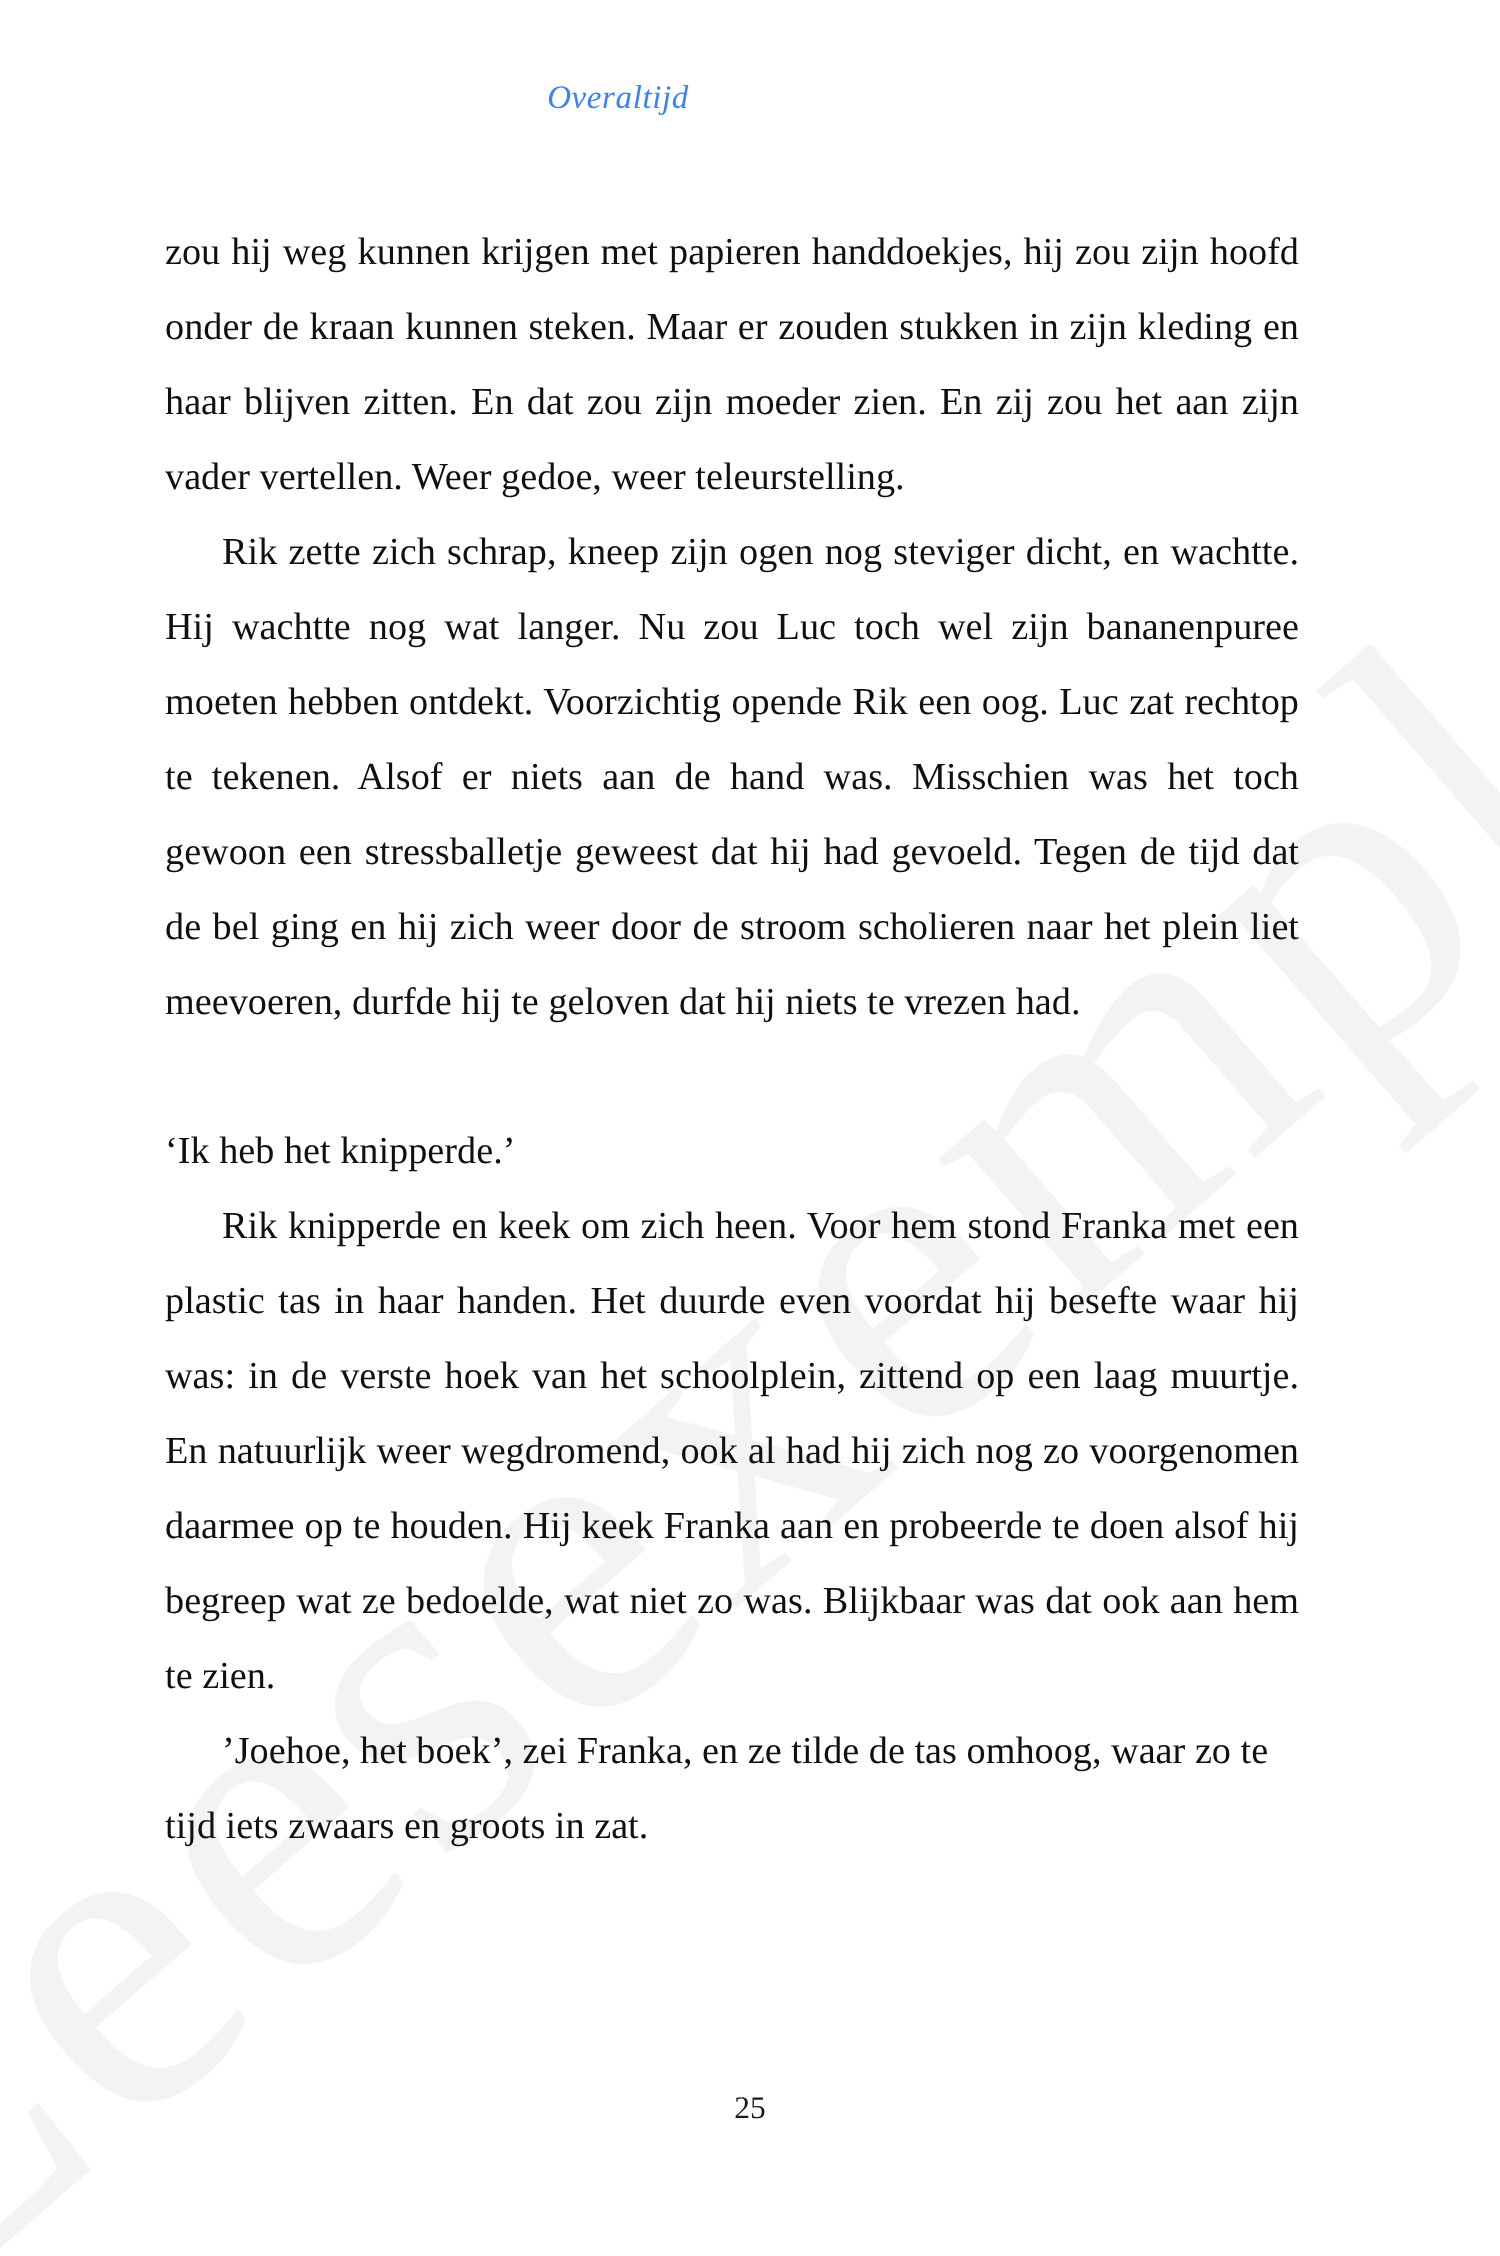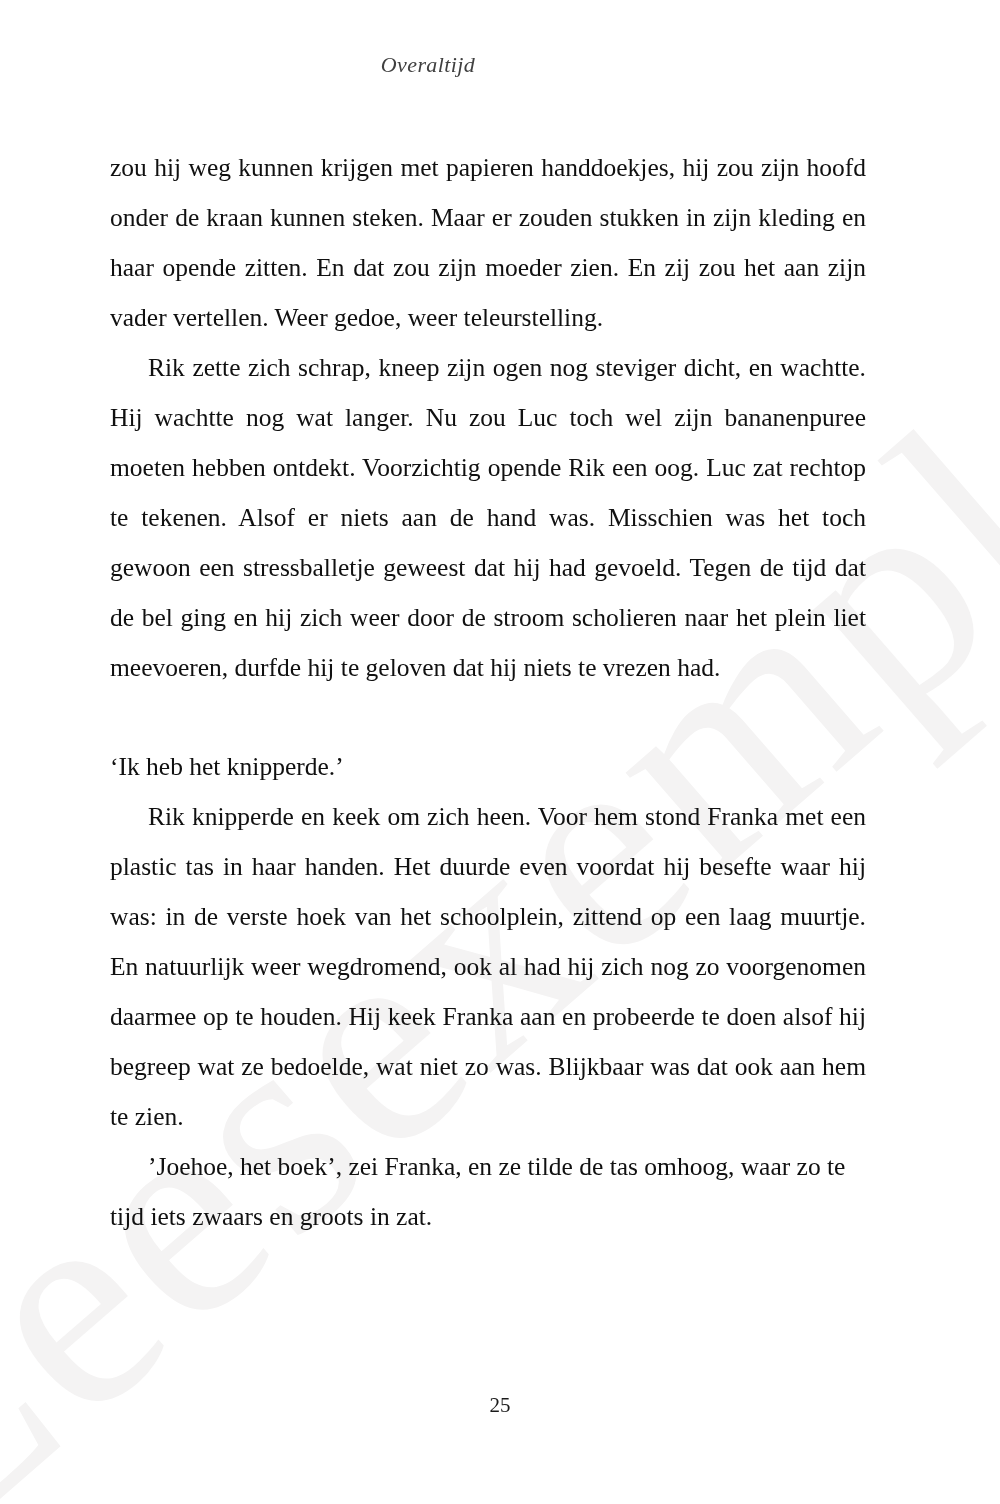--- a/index.html
+++ b/index.html
@@ -44,27 +44,27 @@
   .content {
     position: relative;
     z-index: 1;
     width: 100%;
     height: 100%;
   }
 
   .running-head {
     position: absolute;
     top: 52px;
-    left: 16px;
+    left: 0;
     width: 824px;
     text-align: center;
     font-style: italic;
     font-size: 22px;
     letter-spacing: 0.4px;
-    color: #404040;
+    color: #3b82f6;
   }
 
   .textblock {
     position: absolute;
     top: 143px;
     left: 110px;
     width: 756px;
     text-align: justify;
     text-justify: inter-word;
     font-size: 25.5px;
@@ -104,21 +104,21 @@
 
   <div class="watermark-layer">
     <div class="watermark-text">Leesexemplaar</div>
   </div>
 
   <div class="content">
 
     <div class="running-head">Overaltijd</div>
 
     <div class="textblock">
-      <p>zou hij weg kunnen krijgen met papieren handdoekjes, hij zou zijn hoofd onder de kraan kunnen steken. Maar er zouden stukken in zijn kleding en haar opende zitten. En dat zou zijn moeder zien. En zij zou het aan zijn vader vertellen. Weer gedoe, weer teleurstelling.</p>
+      <p>zou hij weg kunnen krijgen met papieren handdoekjes, hij zou zijn hoofd onder de kraan kunnen steken. Maar er zouden stukken in zijn kleding en haar blijven zitten. En dat zou zijn moeder zien. En zij zou het aan zijn vader vertellen. Weer gedoe, weer teleurstelling.</p>
       <p class="indent">Rik zette zich schrap, kneep zijn ogen nog steviger dicht, en wachtte. Hij wachtte nog wat langer. Nu zou Luc toch wel zijn bananenpuree moeten hebben ontdekt. Voorzichtig opende Rik een oog. Luc zat rechtop te tekenen. Alsof er niets aan de hand was. Misschien was het toch gewoon een stressballetje geweest dat hij had gevoeld. Tegen de tijd dat de bel ging en hij zich weer door de stroom scholieren naar het plein liet meevoeren, durfde hij te geloven dat hij niets te vrezen had.</p>
       <p class="spaced">‘Ik heb het knipperde.’</p>
       <p class="indent">Rik knipperde en keek om zich heen. Voor hem stond Franka met een plastic tas in haar handen. Het duurde even voordat hij besefte waar hij was: in de verste hoek van het schoolplein, zittend op een laag muurtje. En natuurlijk weer wegdromend, ook al had hij zich nog zo voorgenomen daarmee op te houden. Hij keek Franka aan en probeerde te doen alsof hij begreep wat ze bedoelde, wat niet zo was. Blijkbaar was dat ook aan hem te zien.</p>
       <p class="indent">’Joehoe, het boek’, zei Franka, en ze tilde de tas omhoog, waar zo te tijd iets zwaars en groots in zat.</p>
     </div>
 
     <div class="folio">25</div>
 
   </div>
 </div>

